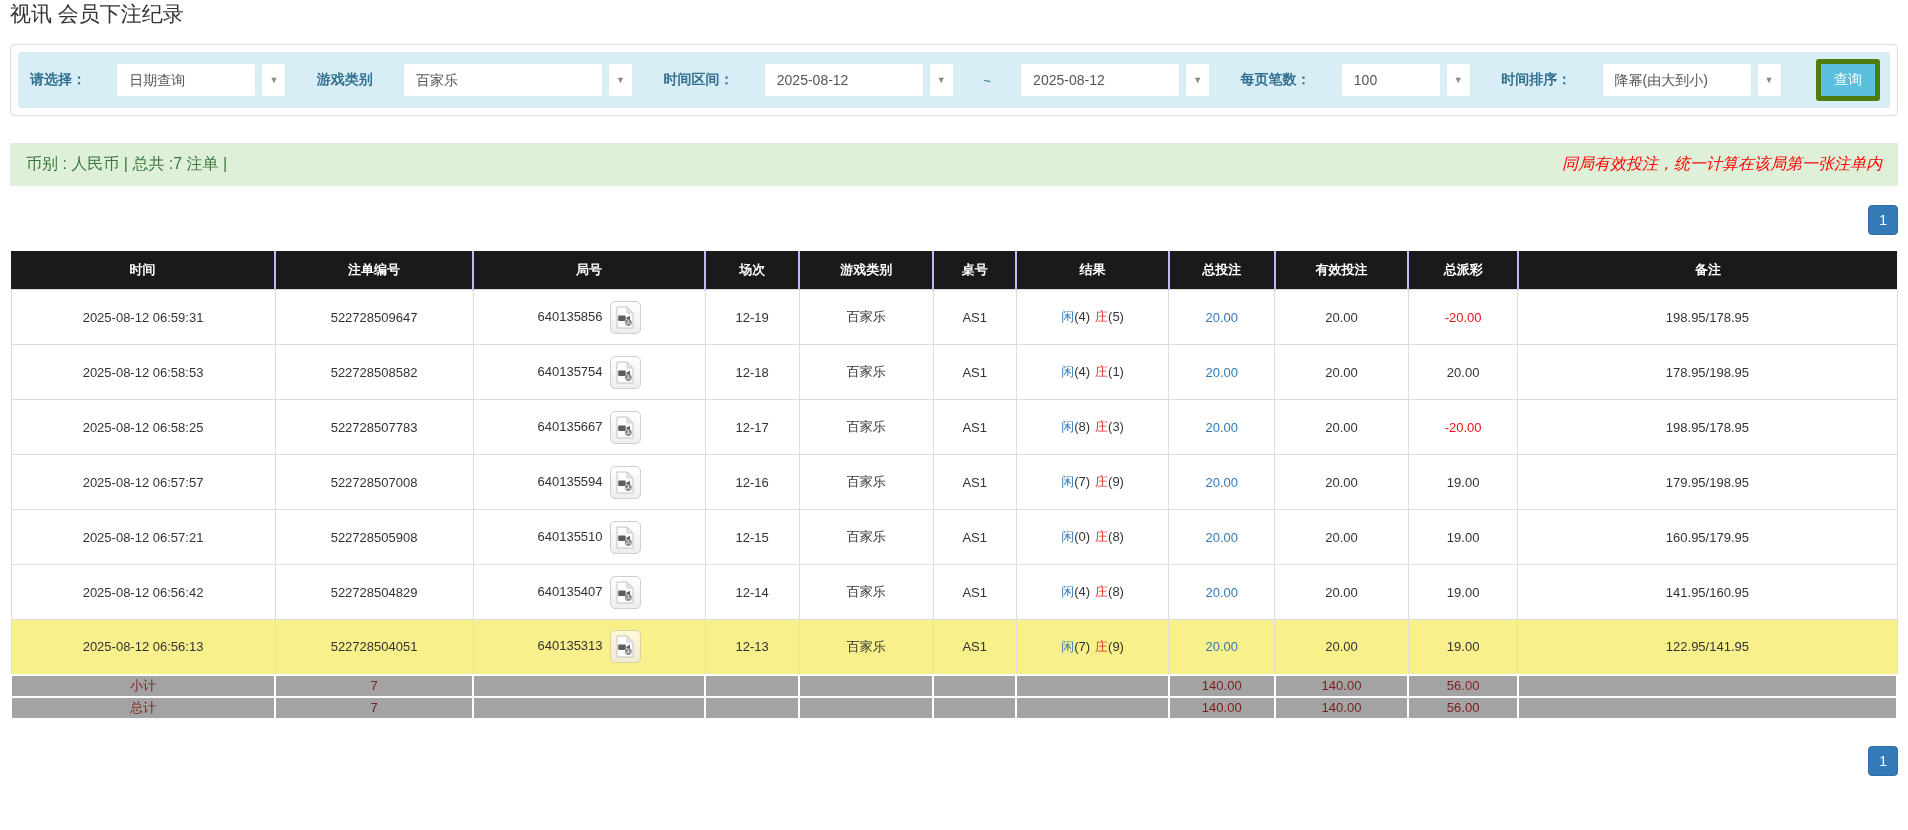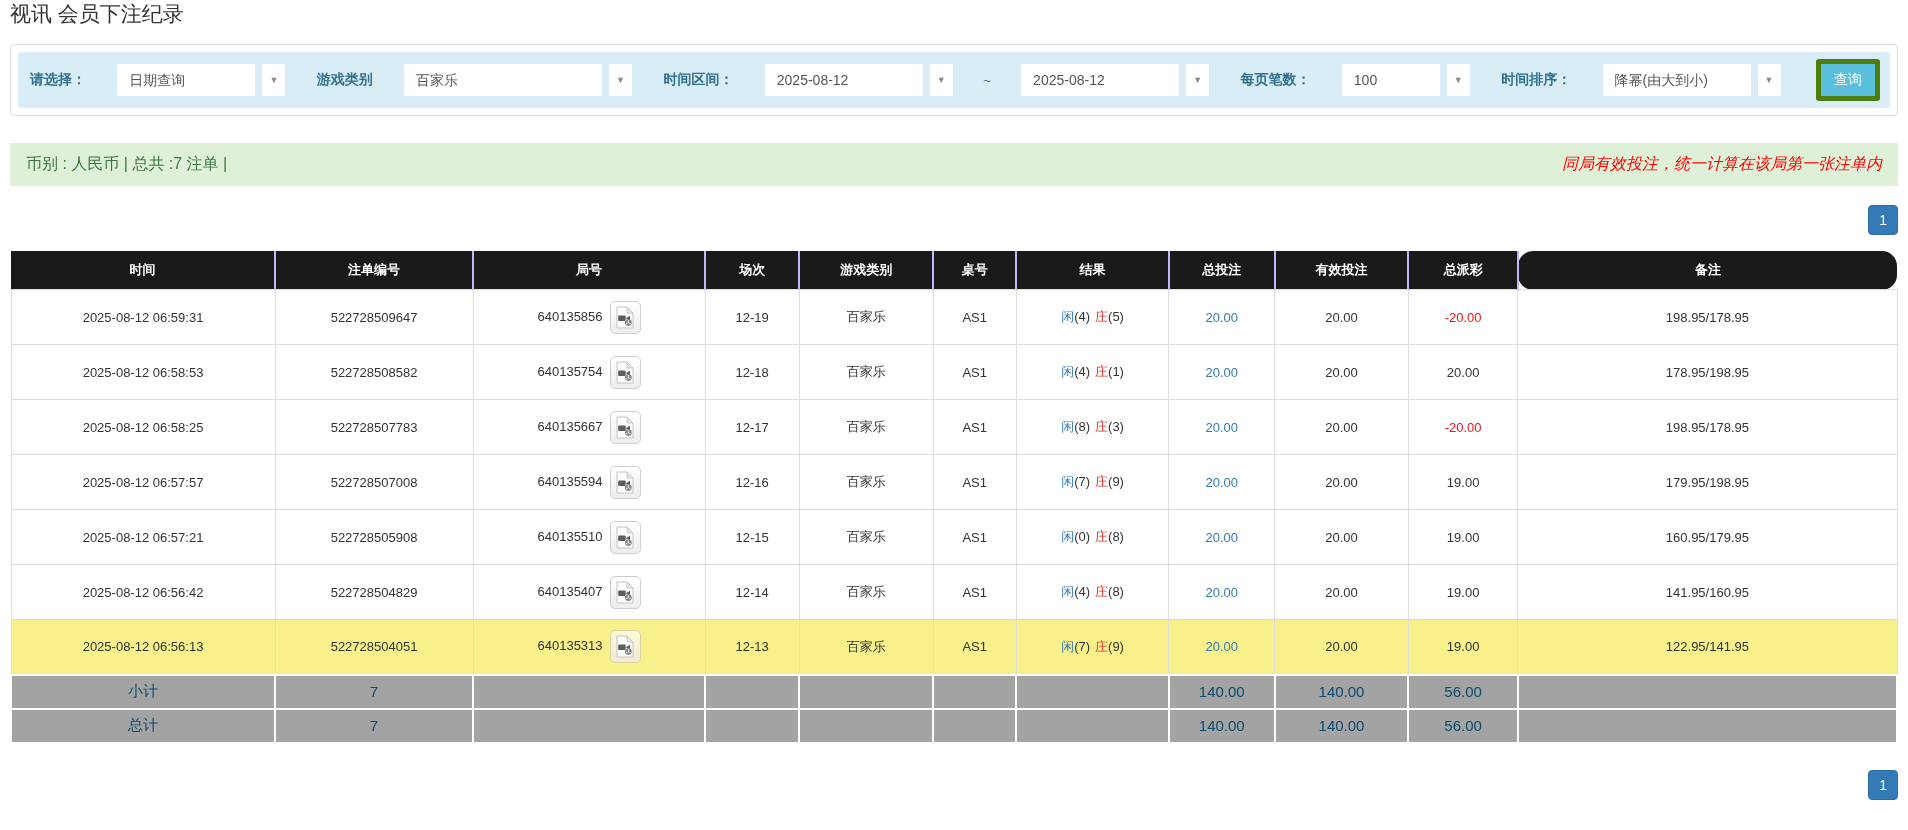--- a/index.html
+++ b/index.html
@@ -126,40 +126,40 @@
   
   table{width:100%;border-collapse:collapse;table-layout:fixed;}
   thead th{
     background:var(--header-bg);
     color:#fff;
     font-size:13px;
     font-weight:700;
     padding:10px 4px;
     border-right:2px solid #c4b5fd;
   }
-  thead th:last-child{border-right:none;border-radius:15px;}
+  thead th:last-child{border-right:none;}
   tbody td{
     border:1px solid #ddd;
     background:#fff;
     text-align:center;
     vertical-align:middle;
     font-size:13px;
     color:#333;
     height:55px;
     padding:0 6px;
     overflow:hidden;
     white-space:nowrap;
   }
   tr.highlight td{background:var(--highlight-row);text-align:center;}
   tr.total-row td{
     background:var(--subtotal-bg);
-    color:#0c4a6e;
+    color:#7f1d1d;
     border:2px solid #fff;
-    height:34px;
-    font-size:15px;
+    height:22px;
+    font-size:13px;
   }
   .bet-link{color:var(--accent-blue);text-decoration:none;cursor:pointer;}
   .neg{color:var(--negative-text);margin-top:40px;}
   .res-p{color:var(--player-blue);}
   .res-b{color:var(--banker-red);}
   .res-gap{display:inline-block;width:5px;}
 
   .video-btn{
     display:inline-flex;
     align-items:center;

